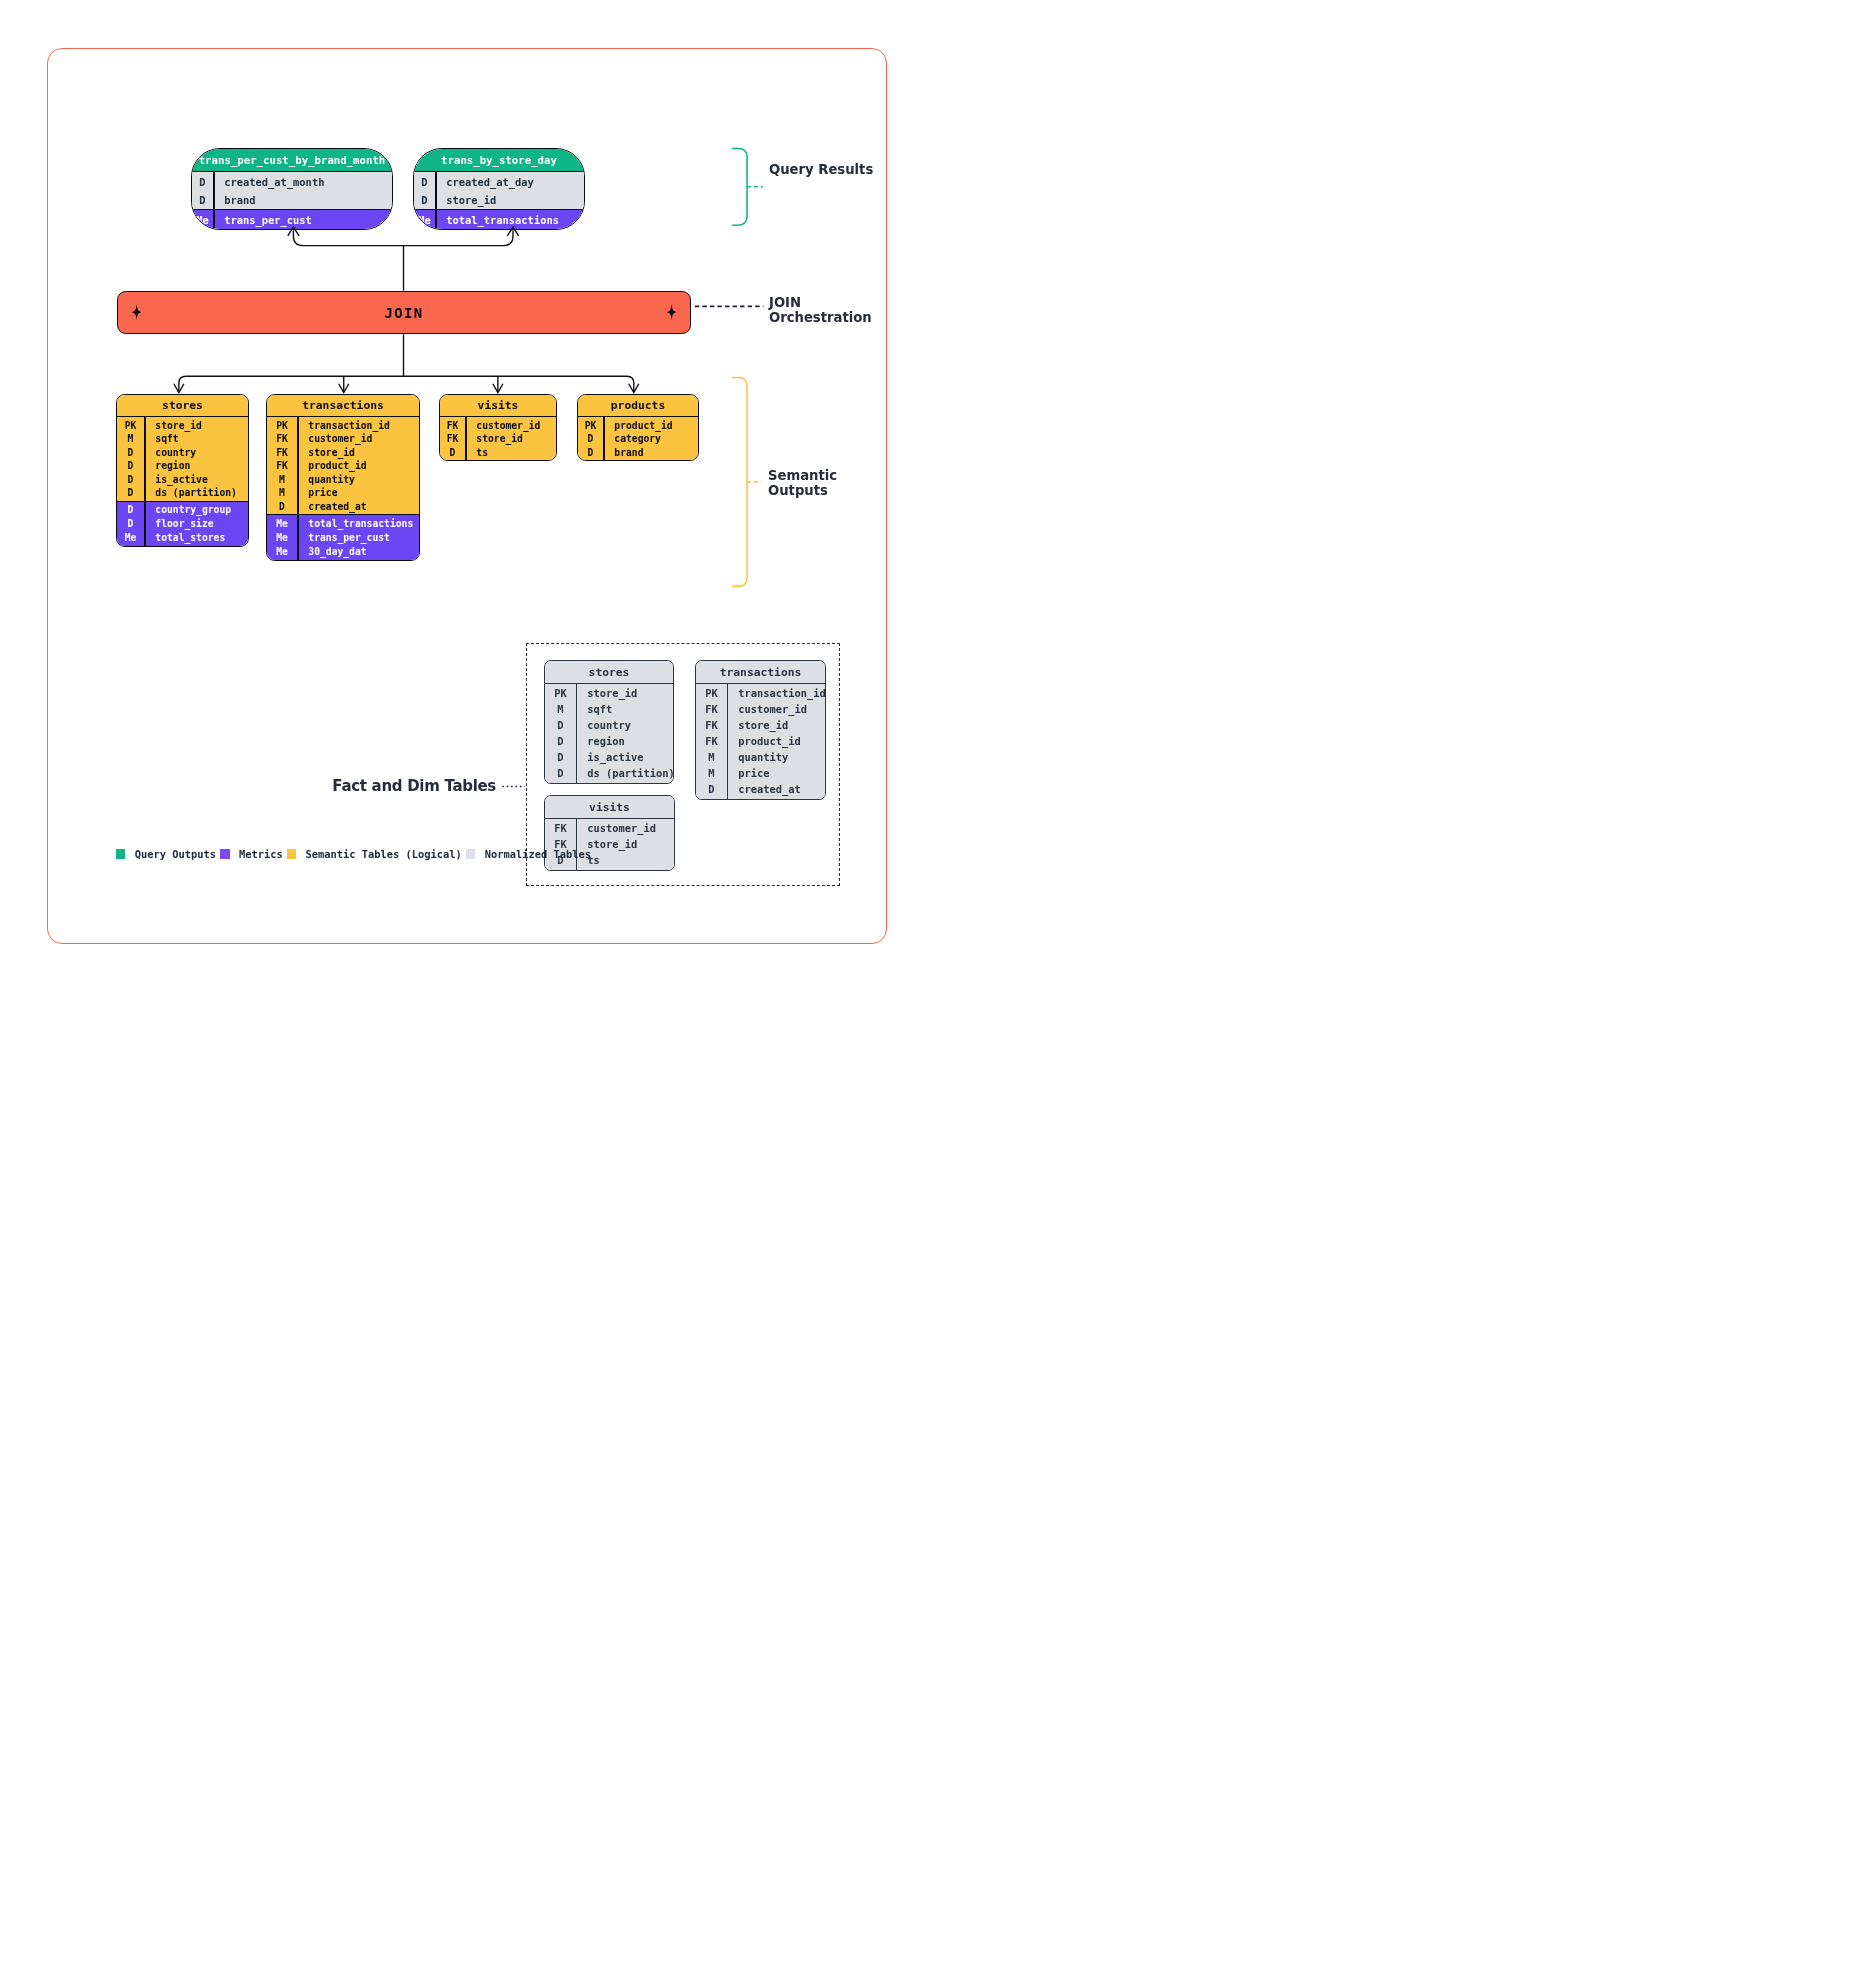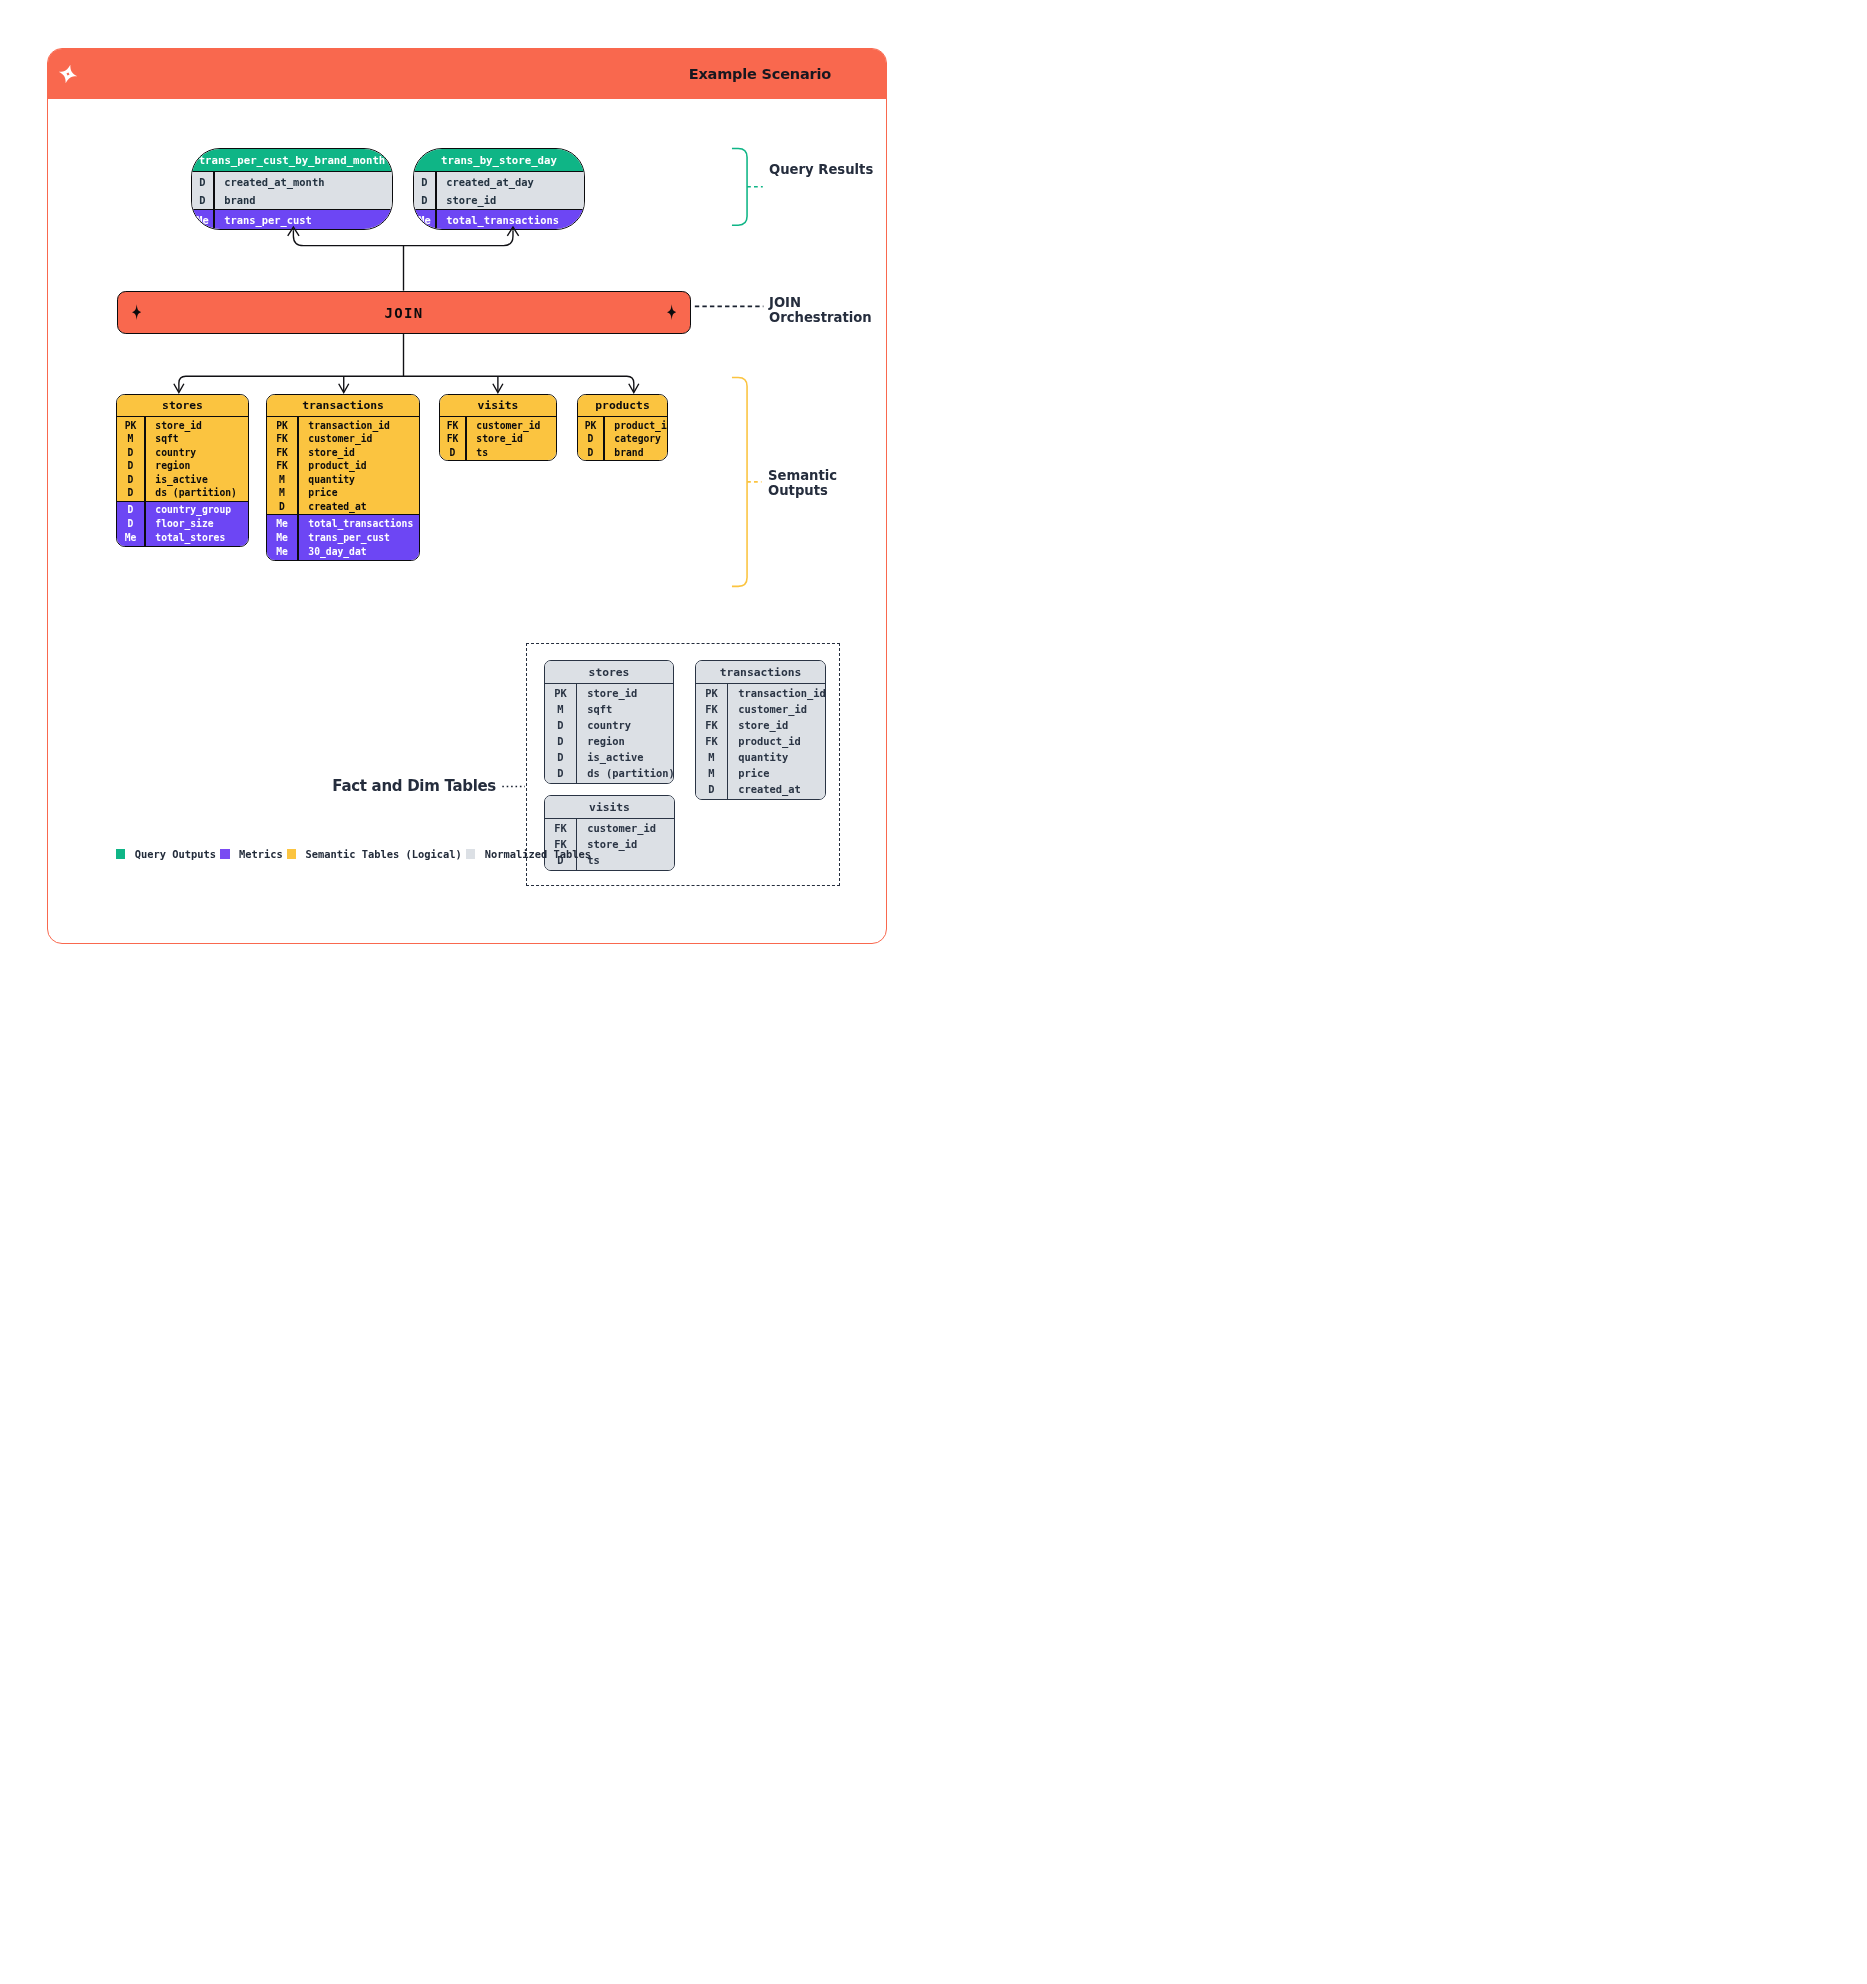--- a/index.html
+++ b/index.html
@@ -64,27 +64,20 @@
   .legend-text{margin-left:9.4px;font-family:"DejaVu Sans Mono",monospace;font-weight:bold;
         font-size:10.4px;color:#222B3A;white-space:nowrap;}
 
   .overlay{position:absolute;left:0;top:0;pointer-events:none;}
 </style>
 </head>
 <body>
 
 <div class="page">
   <div class="card">
-    <div class="card-header">
-      <svg class="logo" width="20" height="20" viewBox="0 0 100 100" style="transform:rotate(14deg)">
-        <path d="M50 2 C57 32 68 43 98 50 C68 57 57 68 50 98 C43 68 32 57 2 50 C32 43 43 32 50 2 Z" fill="#ffffff"></path>
-        <rect x="44.5" y="44.5" width="11" height="11" fill="#F9684E" transform="rotate(45 50 50)"></rect>
-      </svg>
-      <div class="card-title">Example Scenario</div>
-    </div>
 
     <div class="tbl qtable" style="left:143px;top:99px;width:202px;">
       <div class="tbl-h">trans_per_cust_by_brand_month</div>
       <div class="sec dims">
           <div class="vline"></div>
           <div class="row">
             <span class="k">D</span>
             <span class="f">created_at_month</span>
           </div>
           <div class="row">
@@ -237,21 +230,21 @@
           <div class="row">
             <span class="k">FK</span>
             <span class="f">store_id</span>
           </div>
           <div class="row">
             <span class="k">D</span>
             <span class="f">ts</span>
           </div>
         </div>
     </div>
-    <div class="tbl stable" style="left:529px;top:345px;width:91px;--kw:25px;">
+    <div class="tbl stable" style="left:529px;top:345px;width:122px;--kw:25px;">
       <div class="tbl-h">products</div>
       <div class="sec dims">
           <div class="vline"></div>
           <div class="row">
             <span class="k">PK</span>
             <span class="f">product_id</span>
           </div>
           <div class="row">
             <span class="k">D</span>
             <span class="f">category</span>

